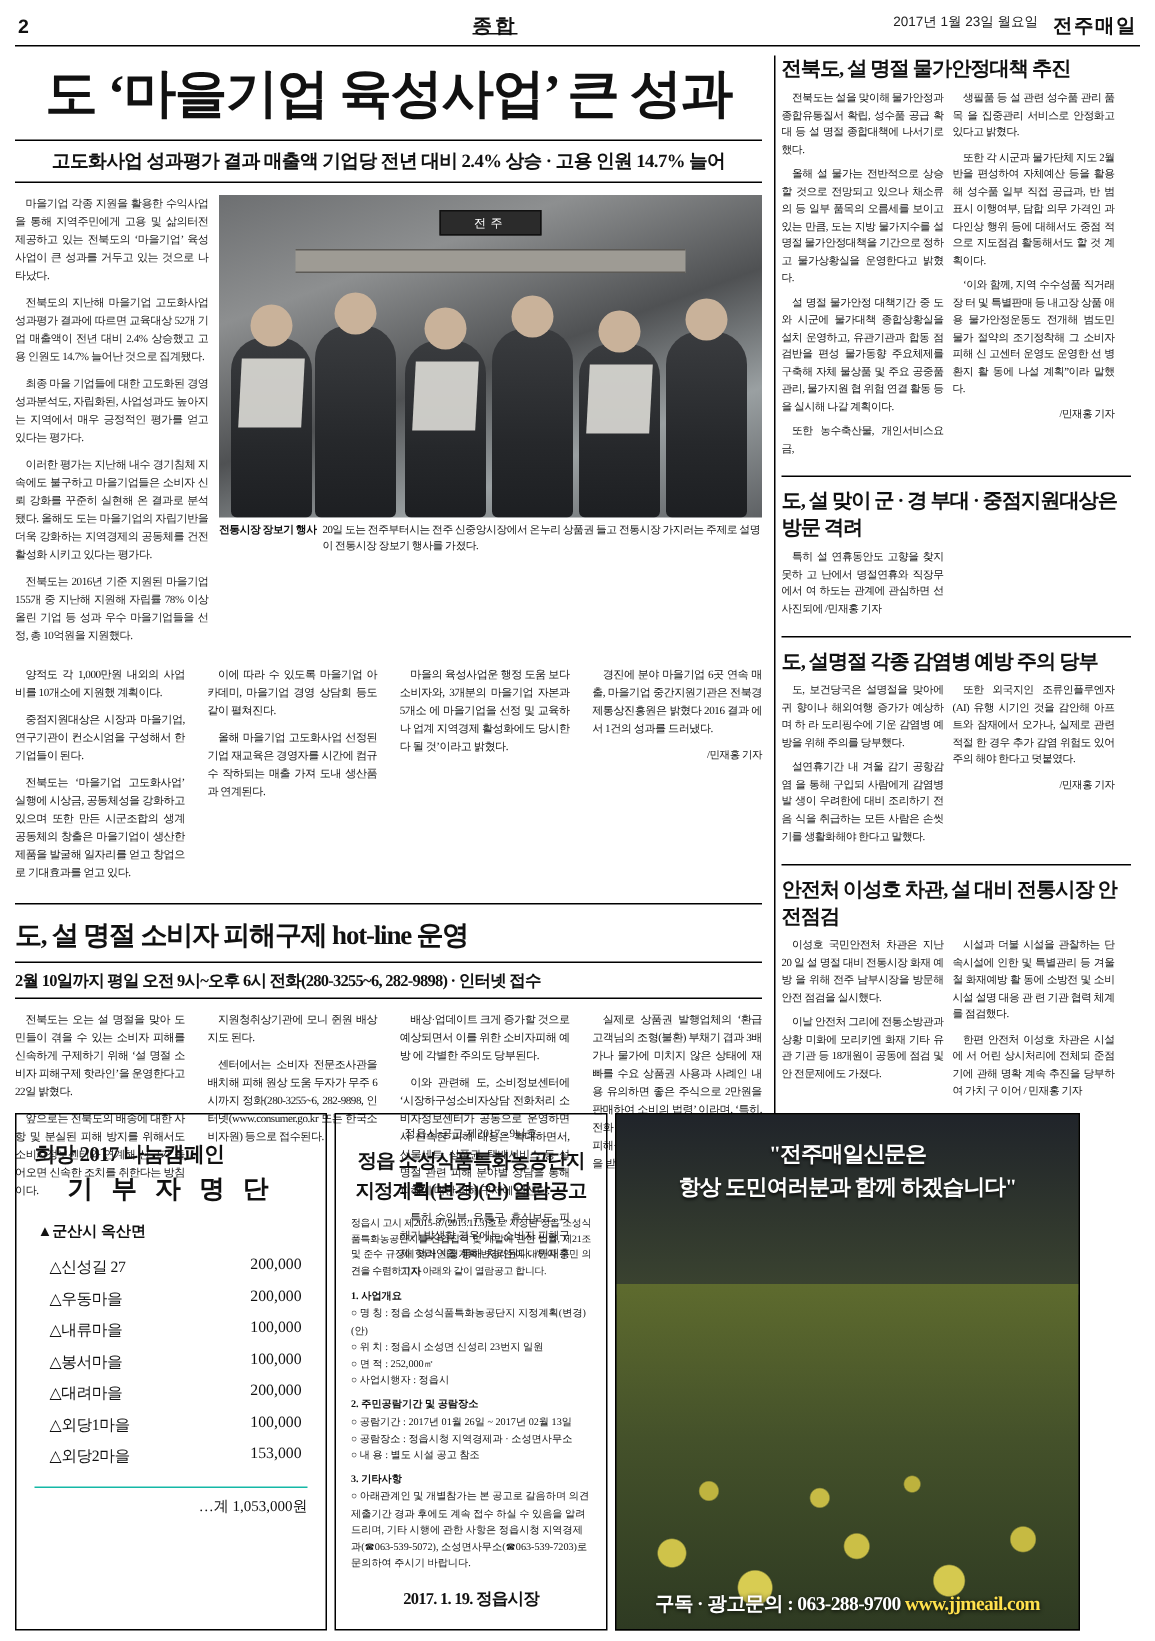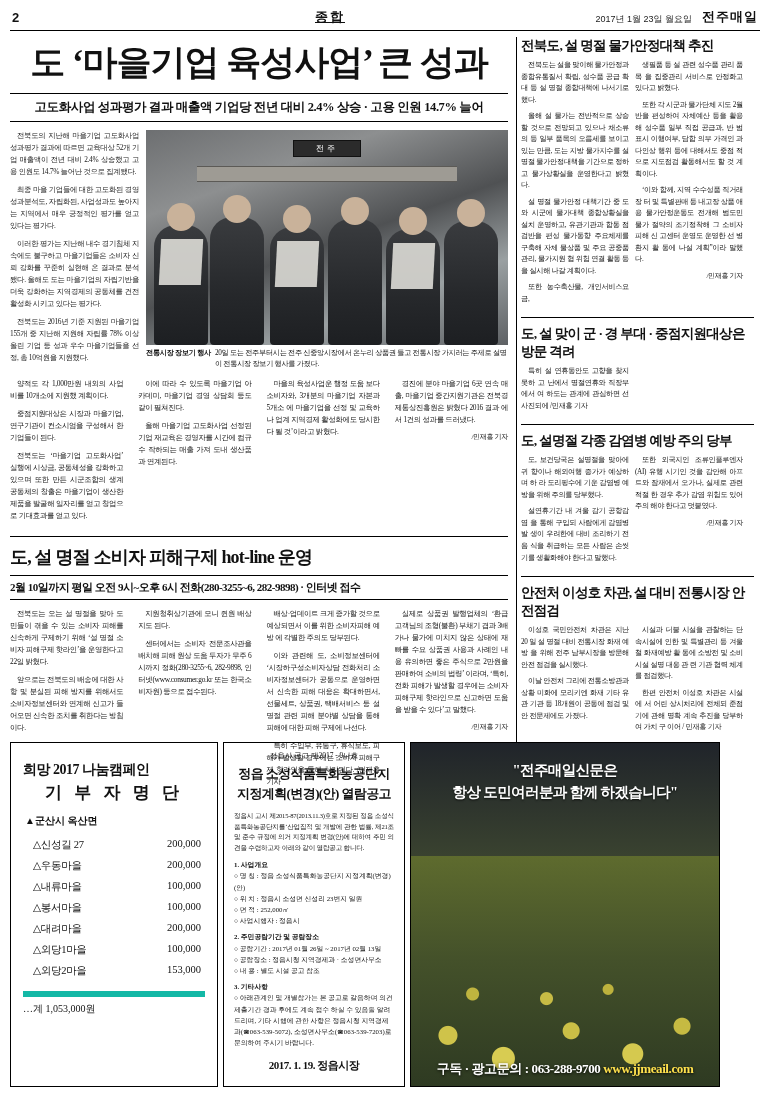--- a/index.html
+++ b/index.html
@@ -16,21 +16,21 @@
 
   
   .masthead {
     display:flex; align-items:center; justify-content:space-between;
     padding: 2px 2px 4px 2px;
     border-bottom: 1.5px solid #000;
     font-family: "Liberation Sans", sans-serif;
   }
   .mh-left { font-size: 13px; font-weight:700; width: 120px; }
   .mh-center { font-size: 13px; font-weight:700; letter-spacing:2px; text-align:center; flex:1;text-decoration:underline; }
-  .mh-right { width: 230px; text-align:right; font-size: 9px; display:flex; align-items:flex-end; justify-content:flex-end; gap:10px;}
+  .mh-right { width: 230px; text-align:right; font-size: 9px; display:flex; align-items:flex-start; justify-content:flex-end; gap:10px;}
   .mh-date { color:#222; }
   .mh-title { font-size: 13px; font-weight:700; letter-spacing:1px; }
 
   
   .body-grid { display:flex; gap:0; margin-top:6px; height: 706px; }
   .col-main { width: 506px; padding-right:8px; }
   .col-right { width: 238px; padding-left:4px; border-left:1px solid #000; }
 
   
   .lead-hl {
@@ -112,21 +112,21 @@
   .ad1 { width:208px; padding:10px 12px; }
   .ad2 { width:182px; padding:8px 10px; margin-left:5px;}
   .ad3 { width:310px; margin-left:5px; padding:0; overflow:hidden; background:#2c2f25;}
 
   .ad1 h3 { font-size:14px; font-weight:700; margin:8px 0 2px 0; letter-spacing:-0.5px;}
   .ad1 h4 { font-size:17px; font-weight:700; text-align:center; margin:2px 0 10px 0; letter-spacing:4px;}
   .ad1 .region { font-size:10px; font-weight:700; margin:6px 0 6px 2px; }
   .donor-list { list-style:none; margin:0; padding:0; font-size:10.5px; }
   .donor-list li { display:flex; justify-content:space-between; padding:3.5px 4px 3.5px 10px; border-bottom:0; }
   .donor-list li .nm { letter-spacing:-0.3px;}
-  .donor-total { text-align:left; font-size:10px; margin-top:10px; border-top:6px solid #14b8a6; padding-top:5px; }
+  .donor-total { text-align:right; font-size:10px; margin-top:10px; border-top:1px solid #14b8a6; padding-top:5px; }
 
   .ad2 .lbl { font-size:7.5px; text-align:center; margin-bottom:4px;}
   .ad2 h3 { font-size:13px; font-weight:700; text-align:center; margin:2px 0; letter-spacing:-0.6px;}
   .ad2 h4 { font-size:13px; font-weight:700; text-align:center; margin:2px 0 8px 0; letter-spacing:-0.6px;}
   .ad2 .para { font-size:6.6px; line-height:1.6; text-align:justify; margin:0 0 6px 0; letter-spacing:-0.2px;}
   .ad2 .blk { font-size:6.8px; line-height:1.65; margin:0 0 5px 0;}
   .ad2 .blk b { font-weight:700; }
   .ad2 .sign { text-align:center; font-size:11px; font-weight:700; margin-top:10px; letter-spacing:-0.5px;}
 
   .ad3 .quote {
@@ -171,20 +171,21 @@
 
   <div class="body-grid">
 
     <div class="col-main">
 
       <h1 class="lead-hl">도 ‘마을기업 육성사업’ 큰 성과</h1>
       <div class="lead-sub">고도화사업 성과평가 결과 매출액 기업당 전년 대비 2.4% 상승 · 고용 인원 14.7% 늘어</div>
 
       <div class="lead-body">
         <div class="lead-textcol">
+          <p>마을기업 각종 지원을 활용한 수익사업을 통해 지역주민에게 고용 및 삶의터전 제공하고 있는 전북도의 ‘마을기업’ 육성사업이 큰 성과를 거두고 있는 것으로 나타났다.</p>
           <p>전북도의 지난해 마을기업 고도화사업 성과평가 결과에 따르면 교육대상 52개 기업 매출액이 전년 대비 2.4% 상승했고 고용 인원도 14.7% 늘어난 것으로 집계됐다.</p>
           <p>최종 마을 기업들에 대한 고도화된 경영 성과분석도, 자립화된, 사업성과도 높아지는 지역에서 매우 긍정적인 평가를 얻고 있다는 평가다.</p>
           <p>이러한 평가는 지난해 내수 경기침체 지속에도 불구하고 마을기업들은 소비자 신뢰 강화를 꾸준히 실현해 온 결과로 분석됐다. 올해도 도는 마을기업의 자립기반을 더욱 강화하는 지역경제의 공동체를 건전 활성화 시키고 있다는 평가다.</p>
           <p>전북도는 2016년 기준 지원된 마을기업 155개 중 지난해 지원해 자립률 78% 이상 올린 기업 등 성과 우수 마을기업들을 선정, 총 10억원을 지원했다.</p>
         </div>
         <div class="photo-wrap">
           <div class="photo">
             <div class="sign">전주</div>
             <div class="banner"></div>
             <div class="people">

